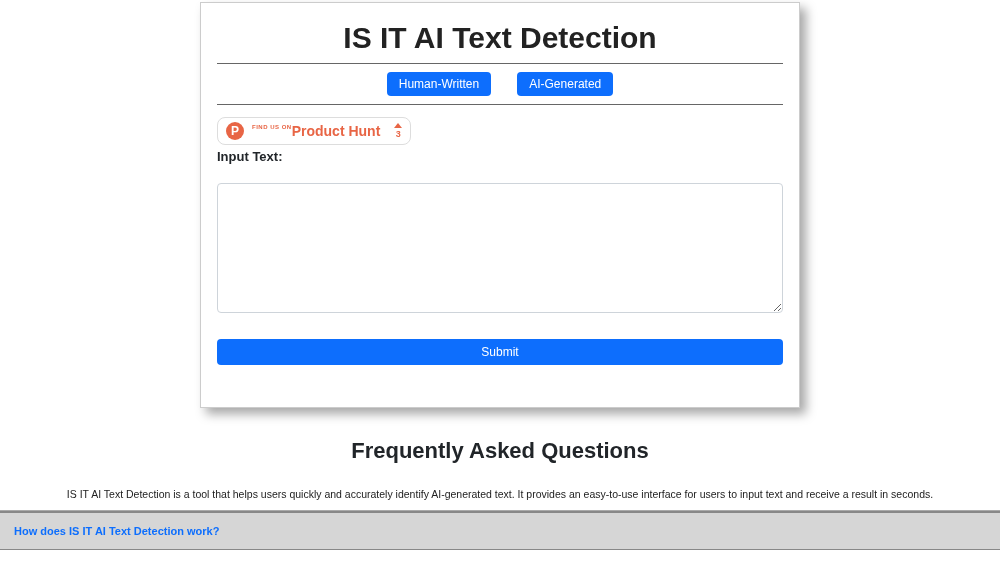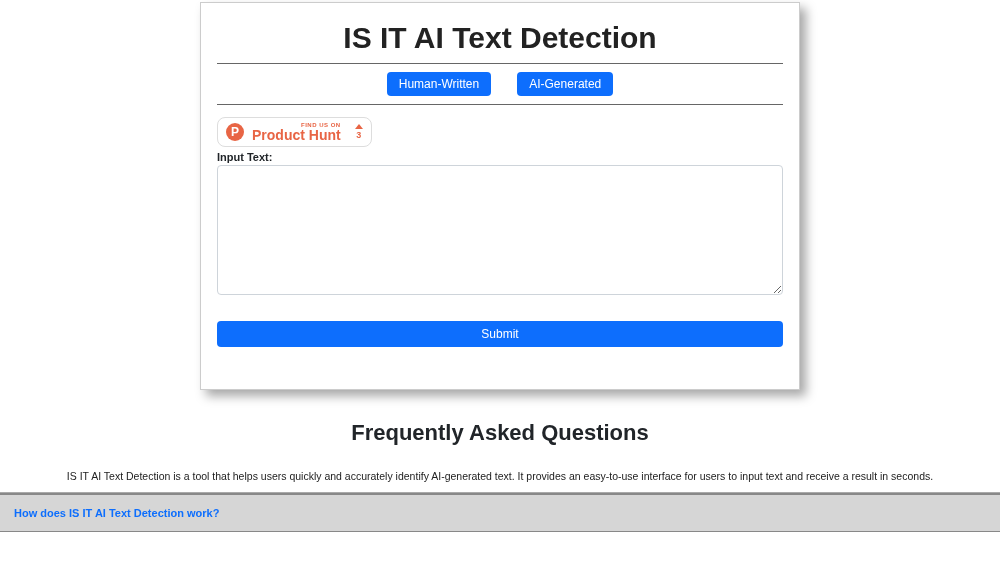--- a/index.html
+++ b/index.html
@@ -66,23 +66,22 @@
       background: #e86545;
       color: #fff;
       display: flex;
       align-items: center;
       justify-content: center;
       font-weight: 700;
       font-size: 12px;
     }
     .ph-text-wrap {
       display: flex;
-      flex-direction: column;
+      flex-direction: row;
       line-height: 1;
-      text-align: right;
     }
     .ph-findus {
       font-size: 6px;
       letter-spacing: 0.5px;
       color: #e86545;
       font-weight: 600;
       text-transform: uppercase;
     }
     .ph-brand {
       font-size: 14px;
@@ -103,24 +102,24 @@
       border-right: 4px solid transparent;
       border-bottom: 5px solid #e86545;
     }
     .ph-number {
       font-size: 9px;
       color: #e86545;
       font-weight: 600;
       margin-top: 2px;
     }
     .input-label {
-      font-size: 11px;
+      font-size: 13px;
       font-weight: 700;
       margin-top: 4px;
-      margin-bottom: 2px;
+      margin-bottom: 19px;
       display: block;
     }
     .textarea-input {
       width: 100%;
       height: 130px;
       border: 1px solid #ced4da;
       border-radius: 4px;
       resize: vertical;
       padding: 6px;
       font-family: inherit;

